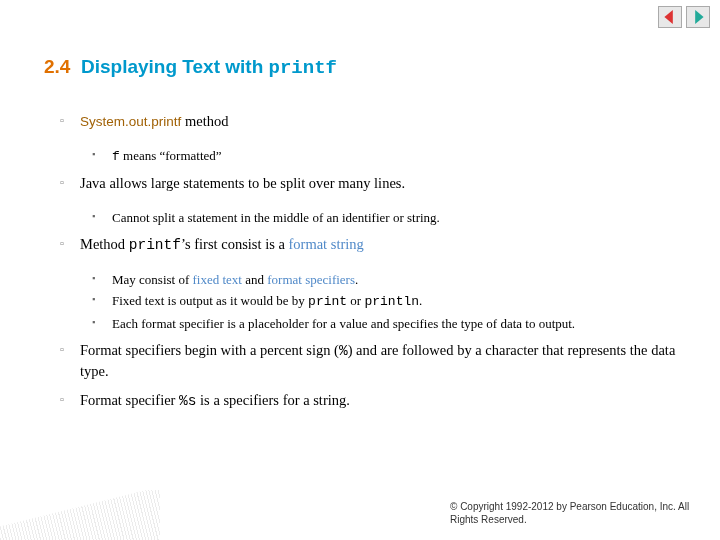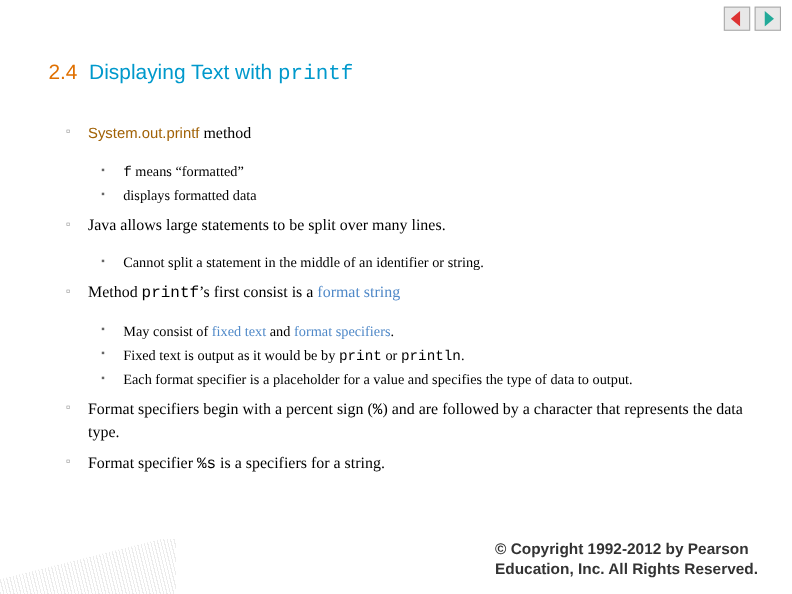--- a/index.html
+++ b/index.html
@@ -16,21 +16,21 @@
     width: 24px; height: 22px;
     background: #e8e8e8;
     border: 1px solid #aaa;
     display: flex; align-items: center; justify-content: center;
     cursor: pointer;
   }
   .nav-btn svg { width: 14px; height: 14px; }
   .title {
     position: absolute; top: 56px; left: 44px;
     font-family: Verdana, Geneva, sans-serif;
-    font-size: 19px; font-weight: normal;
+    font-size: 19px; font-weight: bold;
     color: #0099cc;
   }
   .title .num { color: #e07000; }
   .title .code { font-family: 'Courier New', monospace; }
   .content {
     position: absolute; top: 112px; left: 60px; right: 40px;
     font-size: 14.5px; line-height: 1.35;
   }
   ul.outer { list-style: none; }
   ul.outer > li {
@@ -49,21 +49,21 @@
     content: "▪"; position: absolute; left: 0; top: 1px;
     color: #666; font-size: 9px;
   }
   .term { color: #a16207; font-family: Verdana, Geneva, sans-serif; font-size: 13.5px; }
   .blue { color: #5089c8; }
   .code { font-family: 'Courier New', monospace; }
   .copyright {
     position: absolute; bottom: 14px; right: 30px;
     width: 240px; text-align: left;
     font-family: Verdana, Geneva, sans-serif;
-    font-size: 14px; font-weight: bold; color: #333;
+    font-size: 10px; font-weight: normal; color: #333;
     line-height: 1.3;
   }
   .corner-accent {
     position: absolute; bottom: 0; left: 0;
     width: 160px; height: 50px; overflow: hidden;
   }
   .corner-accent::before {
     content: ""; position: absolute; bottom: -30px; left: -40px;
     width: 220px; height: 60px;
     transform: rotate(-14deg);
@@ -91,21 +91,20 @@
   <span>Displaying Text with</span>
   <span class="code">printf</span>
 </div>
 
 <div class="content">
   <ul class="outer">
     <li>
       <span class="term">System.out.printf</span><span> method</span>
       <ul class="inner">
         <li><span class="code">f</span><span> means “formatted”</span></li>
-        <li>displays formatted data</li>
       </ul>
     </li>
     <li>
       <span>Java allows large statements to be split over many lines.</span>
       <ul class="inner">
         <li>Cannot split a statement in the middle of an identifier or string.</li>
       </ul>
     </li>
     <li>
       <span>Method </span><span class="code">printf</span><span>’s first consist is a </span><span class="blue">format string</span>

